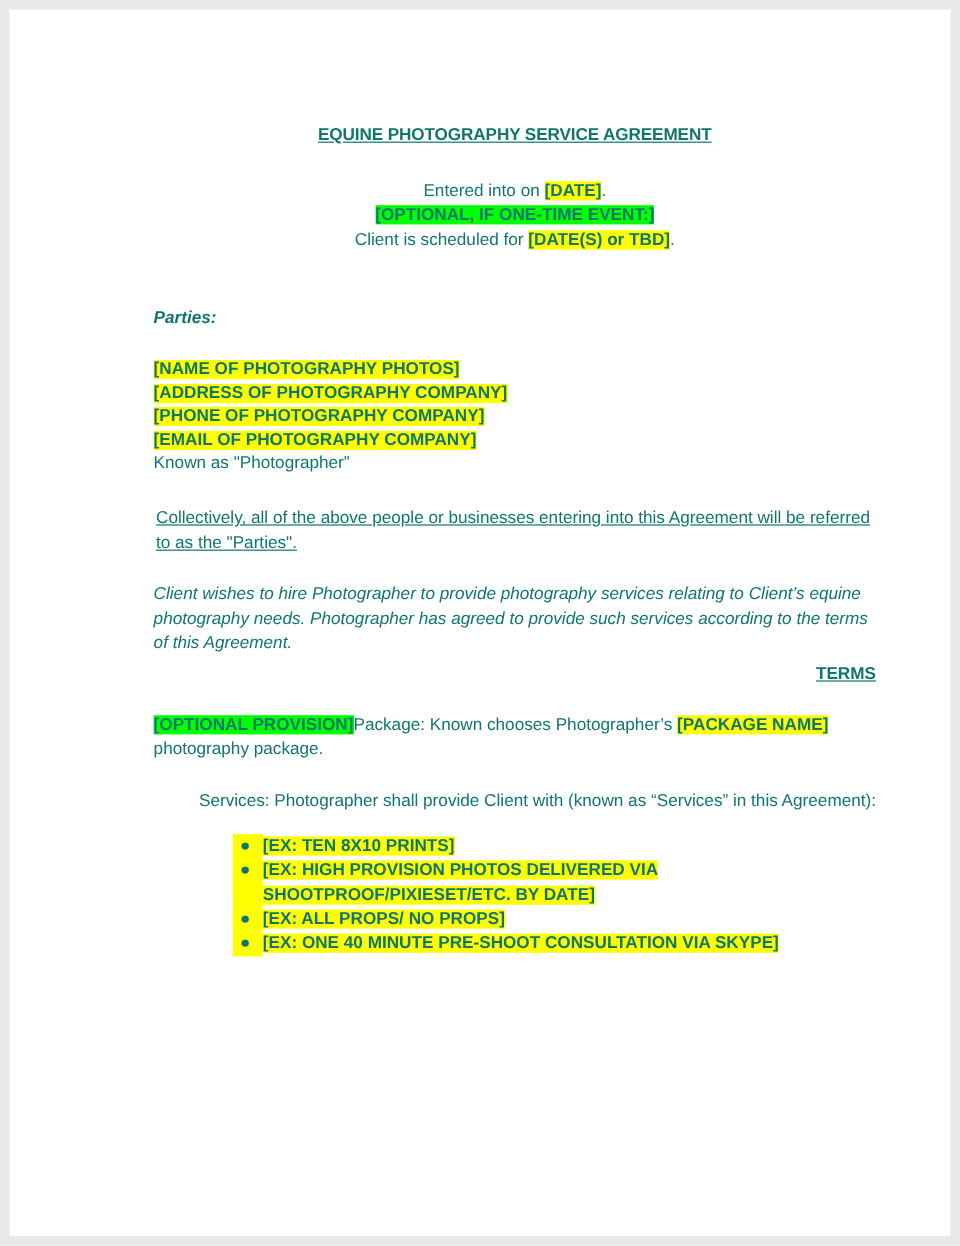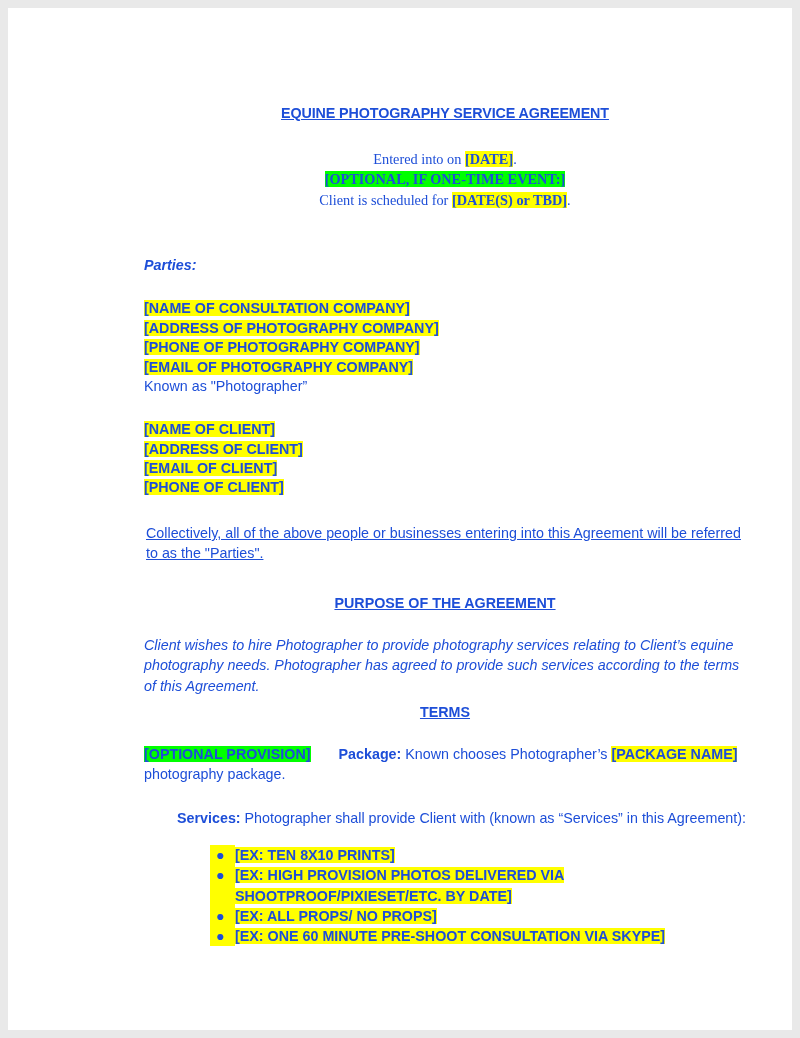--- a/index.html
+++ b/index.html
@@ -21,56 +21,53 @@
     height: 1022px;
     background: #ffffff;
     box-sizing: border-box;
     overflow: hidden;
   }
   .content {
     position: absolute;
     left: 120px;
     top: 0;
     width: 602px;
-    color: #1d4ed8;
+    color: #0f766e;
     font-size: 14.3px;
     line-height: 1.34;
-    margin-left: 16px;
   }
   .doc-title {
     text-align: center;
     font-weight: bold;
     font-size: 14.3px;
     margin-top: 96px;
     letter-spacing: -0.1px;
   }
   .doc-title span {
     text-decoration: underline;
   }
   .center-line {
     text-align: center;
   }
   .intro-block {
     margin-top: 26px;
-    font-family: Liberation Serif, serif;
   }
   .intro-block .center-line {
     line-height: 1.42;
   }
   .hl-y {
     background-color: #ffff00;
     font-weight: bold;
   }
   .hl-g {
     background-color: #00ff00;
     font-weight: bold;
   }
   .b {
-    font-weight: bold;
-    padding-left: 28px;
+    font-weight: normal;
   }
   .parties-label {
     font-weight: bold;
     margin-top: 46px;
     font-style: italic;
   }
   .party-block {
     margin-top: 24px;
   }
   .party-block div {
@@ -99,21 +96,21 @@
   }
   .section-head span {
     text-decoration: underline;
   }
   .body-para {
     margin-top: 22px;
     line-height: 1.44;
     font-style: italic;
   }
   .terms-head {
-    text-align: center;
+    text-align: right;
     font-weight: bold;
     margin-top: 6px;
   }
   .terms-head span {
     text-decoration: underline;
   }
   .optional-para {
     margin-top: 22px;
     line-height: 1.44;
   }
@@ -163,48 +160,41 @@
 
     <div class="intro-block">
       <div class="center-line"><span>Entered into on </span><span class="hl-y">[DATE]</span><span>.</span></div>
       <div class="center-line"><span class="hl-g">[OPTIONAL, IF ONE-TIME EVENT:]</span></div>
       <div class="center-line"><span>Client is scheduled for </span><span class="hl-y">[DATE(S) or TBD]</span><span>.</span></div>
     </div>
 
     <div class="parties-label">Parties:</div>
 
     <div class="party-block">
-      <div><span class="hl-y">[NAME OF CONSULTATION COMPANY]</span></div>
+      <div><span class="hl-y">[NAME OF PHOTOGRAPHY PHOTOS]</span></div>
       <div><span class="hl-y">[ADDRESS OF PHOTOGRAPHY COMPANY]</span></div>
       <div><span class="hl-y">[PHONE OF PHOTOGRAPHY COMPANY]</span></div>
       <div><span class="hl-y">[EMAIL OF PHOTOGRAPHY COMPANY]</span></div>
       <div class="known-as">Known as "Photographer”</div>
     </div>
 
 
-    <div class="client-block">
-      <div><span class="hl-y">[NAME OF CLIENT]</span></div>
-      <div><span class="hl-y">[ADDRESS OF CLIENT]</span></div>
-      <div><span class="hl-y">[EMAIL OF CLIENT]</span></div>
-      <div><span class="hl-y">[PHONE OF CLIENT]</span></div>
-    </div>
 
     <div class="collectively">Collectively, all of the above people or businesses entering into this Agreement will be referred to as the "Parties".</div>
 
-    <div class="section-head"><span>PURPOSE OF THE AGREEMENT</span></div>
 
     <div class="body-para">Client wishes to hire Photographer to provide photography services relating to Client’s equine photography needs. Photographer has agreed to provide such services according to the terms of this Agreement.</div>
 
     <div class="terms-head"><span>TERMS</span></div>
 
     <div class="optional-para"><span class="hl-g">[OPTIONAL PROVISION]</span><span class="b">Package:</span><span> Known chooses Photographer’s </span><span class="hl-y">[PACKAGE NAME]</span><span> photography package.</span></div>
 
     <div class="services-para"><span class="b">Services:</span><span> Photographer shall provide Client with (known as “Services” in this Agreement):</span></div>
 
     <ul class="bullets">
       <li><span class="bullet-row-bg"></span><span class="bullet-dot">●</span><span class="bullet-text">[EX: TEN 8X10 PRINTS]</span></li>
       <li><span class="bullet-row-bg"></span><span class="bullet-dot">●</span><span class="bullet-text">[EX: HIGH PROVISION PHOTOS DELIVERED VIA SHOOTPROOF/PIXIESET/ETC. BY DATE]</span></li>
       <li><span class="bullet-row-bg"></span><span class="bullet-dot">●</span><span class="bullet-text">[EX: ALL PROPS/ NO PROPS]</span></li>
-      <li><span class="bullet-row-bg"></span><span class="bullet-dot">●</span><span class="bullet-text">[EX: ONE 60 MINUTE PRE-SHOOT CONSULTATION VIA SKYPE]</span></li>
+      <li><span class="bullet-row-bg"></span><span class="bullet-dot">●</span><span class="bullet-text">[EX: ONE 40 MINUTE PRE-SHOOT CONSULTATION VIA SKYPE]</span></li>
     </ul>
 
   </div>
 </div>
 
 </body></html>

